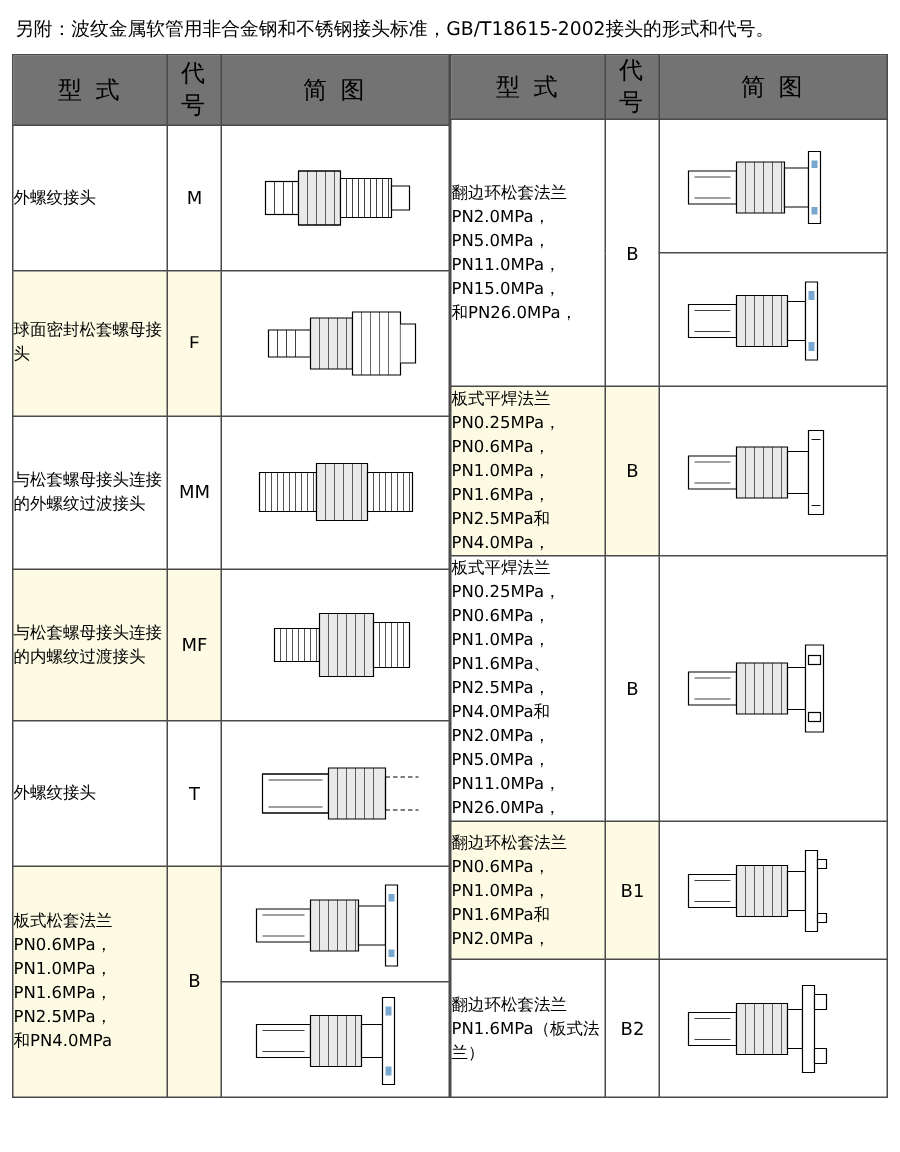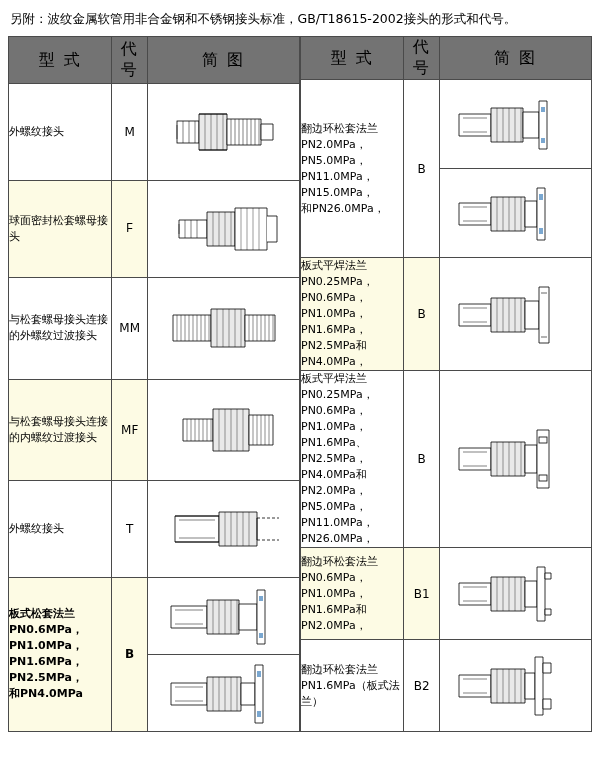--- a/index.html
+++ b/index.html
@@ -165,21 +165,21 @@
                 <path d="M70 26 L70 60 L108 60 L108 26 Z" fill="#e9e9e9"></path>
                 <path d="M76 26 L76 60 M82 26 L82 60 M88 26 L88 60 M94 26 L94 60 M100 26 L100 60" stroke-width="0.4"></path>
                 <path d="M108 32 L130 32 M108 54 L130 54" stroke-dasharray="3 2"></path>
                 <path d="M108 32 L108 54"></path>
                 <path d="M30 34 L66 34 M30 52 L66 52" stroke-width="0.5"></path>
               </g>
             </svg>
           </td>
         </tr>
 
-        <tr style="height:70px;font-weight:bold;">
+        <tr style="height:70px;">
           <td class="cell-text yellow lbl" rowspan="2" style="white-space:pre-line;">板式松套法兰
 PN0.6MPa，PN1.0MPa，
 PN1.6MPa，PN2.5MPa，
 和PN4.0MPa</td>
           <td class="cell-code yellow" rowspan="2">B</td>
           <td class="diag">
             <svg width="150" height="68" viewBox="0 0 150 68">
               <g fill="none" stroke="#000" stroke-width="0.8">
                 <path d="M22 24 L22 46 L58 46 L58 24 Z" fill="#fff"></path>
                 <path d="M58 18 L58 52 L90 52 L90 18 Z" fill="#e9e9e9"></path>

